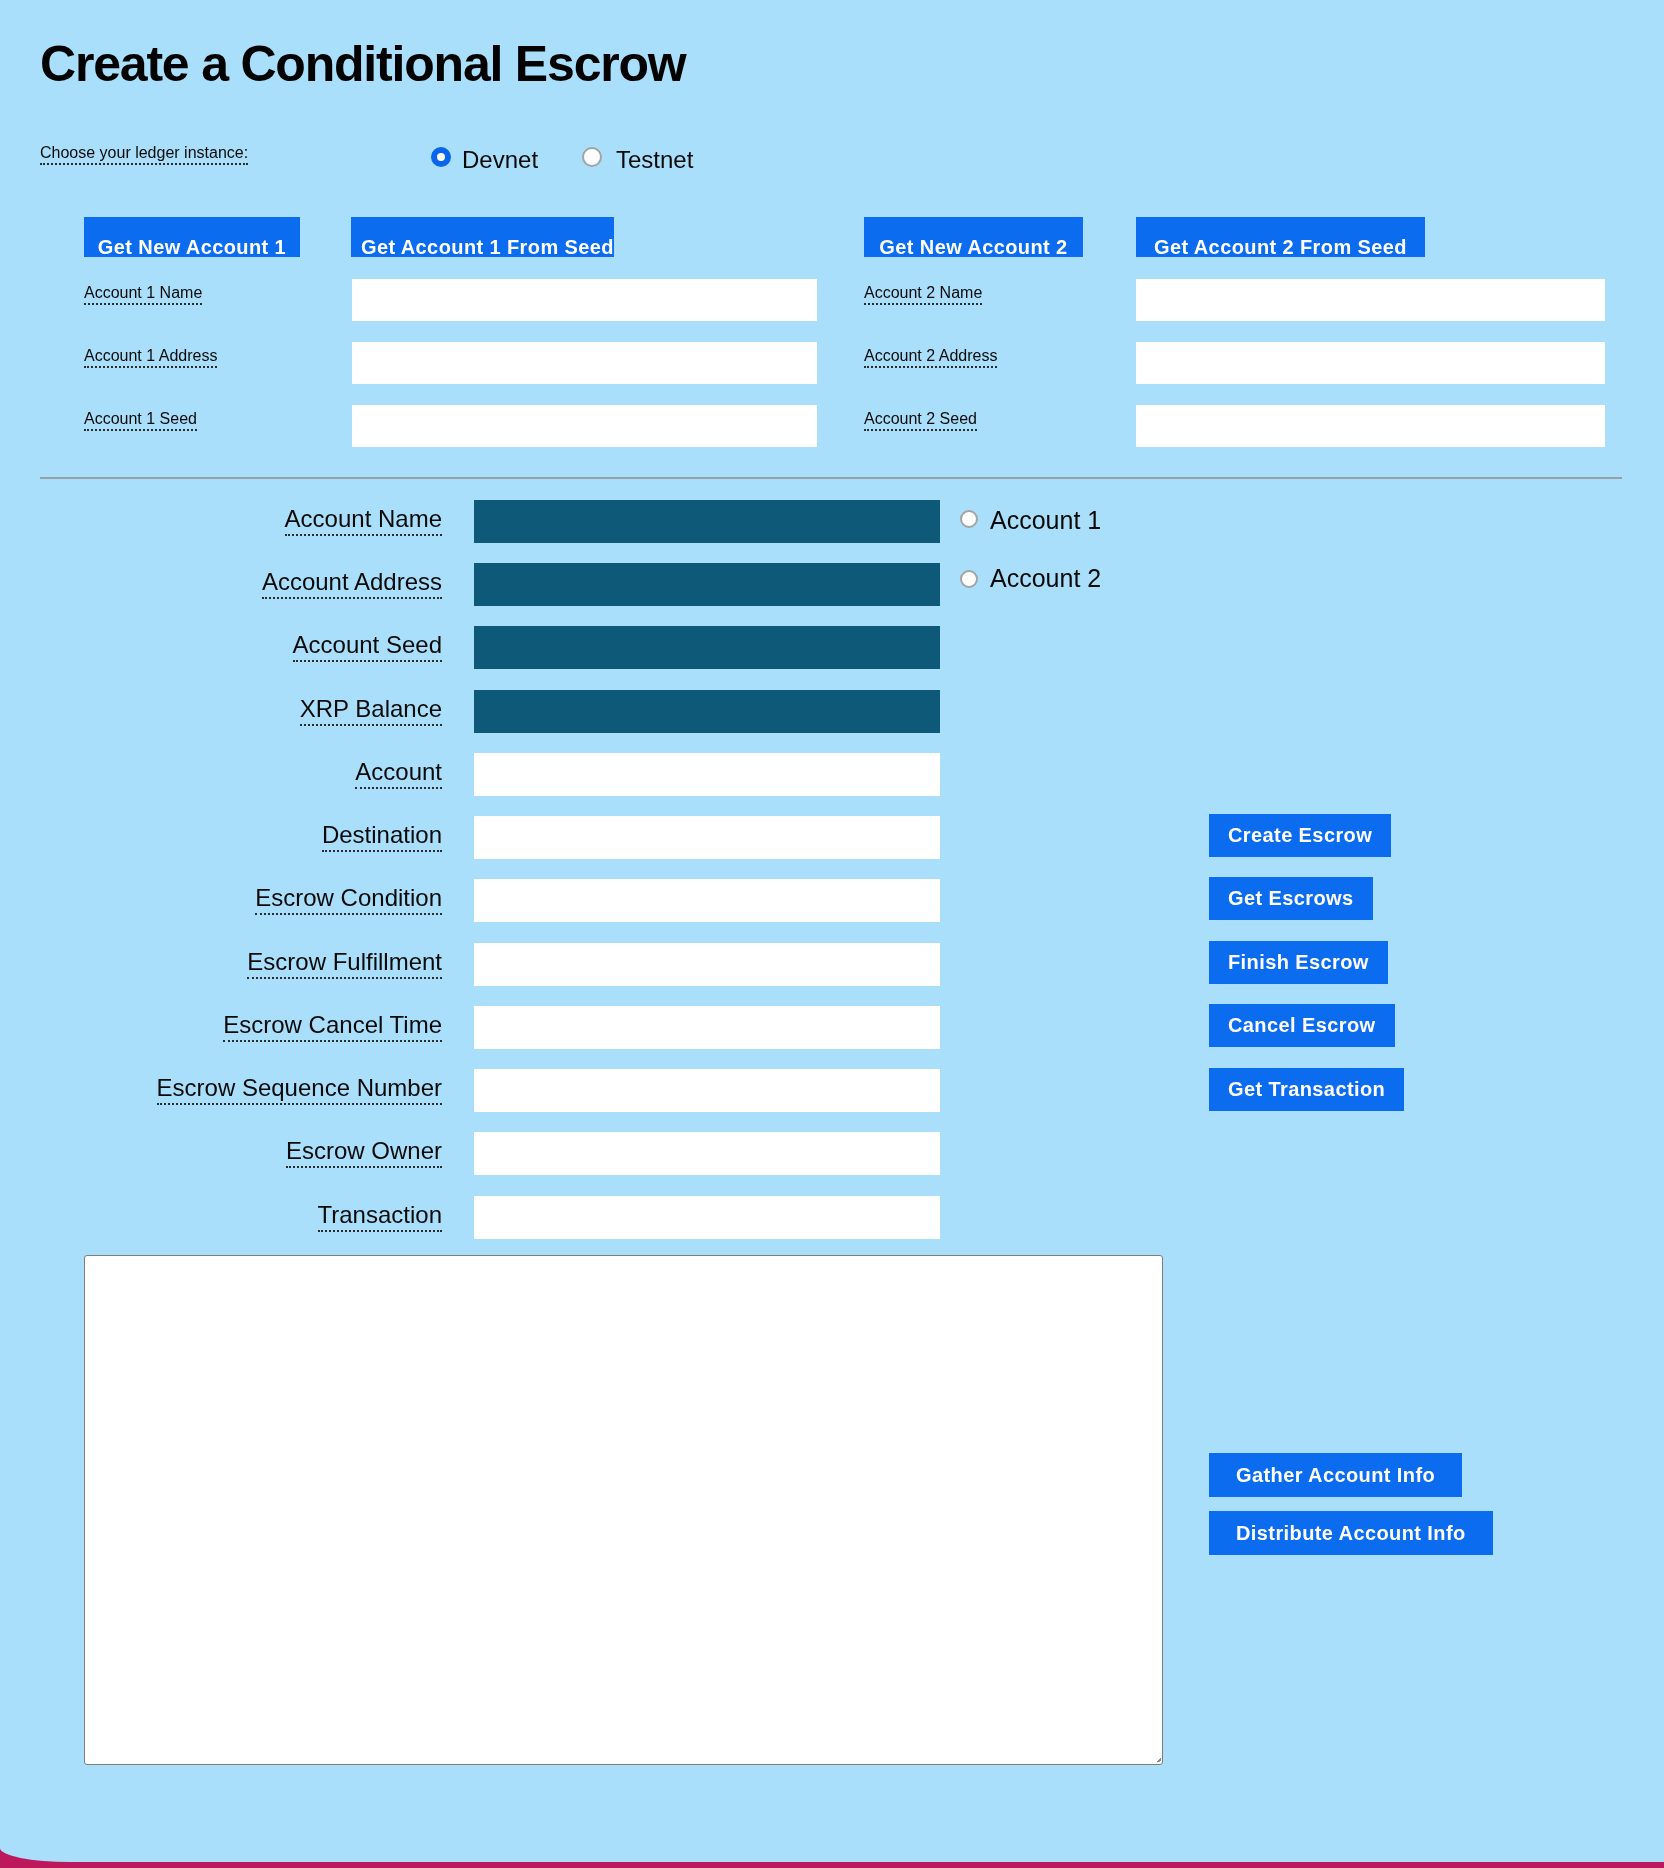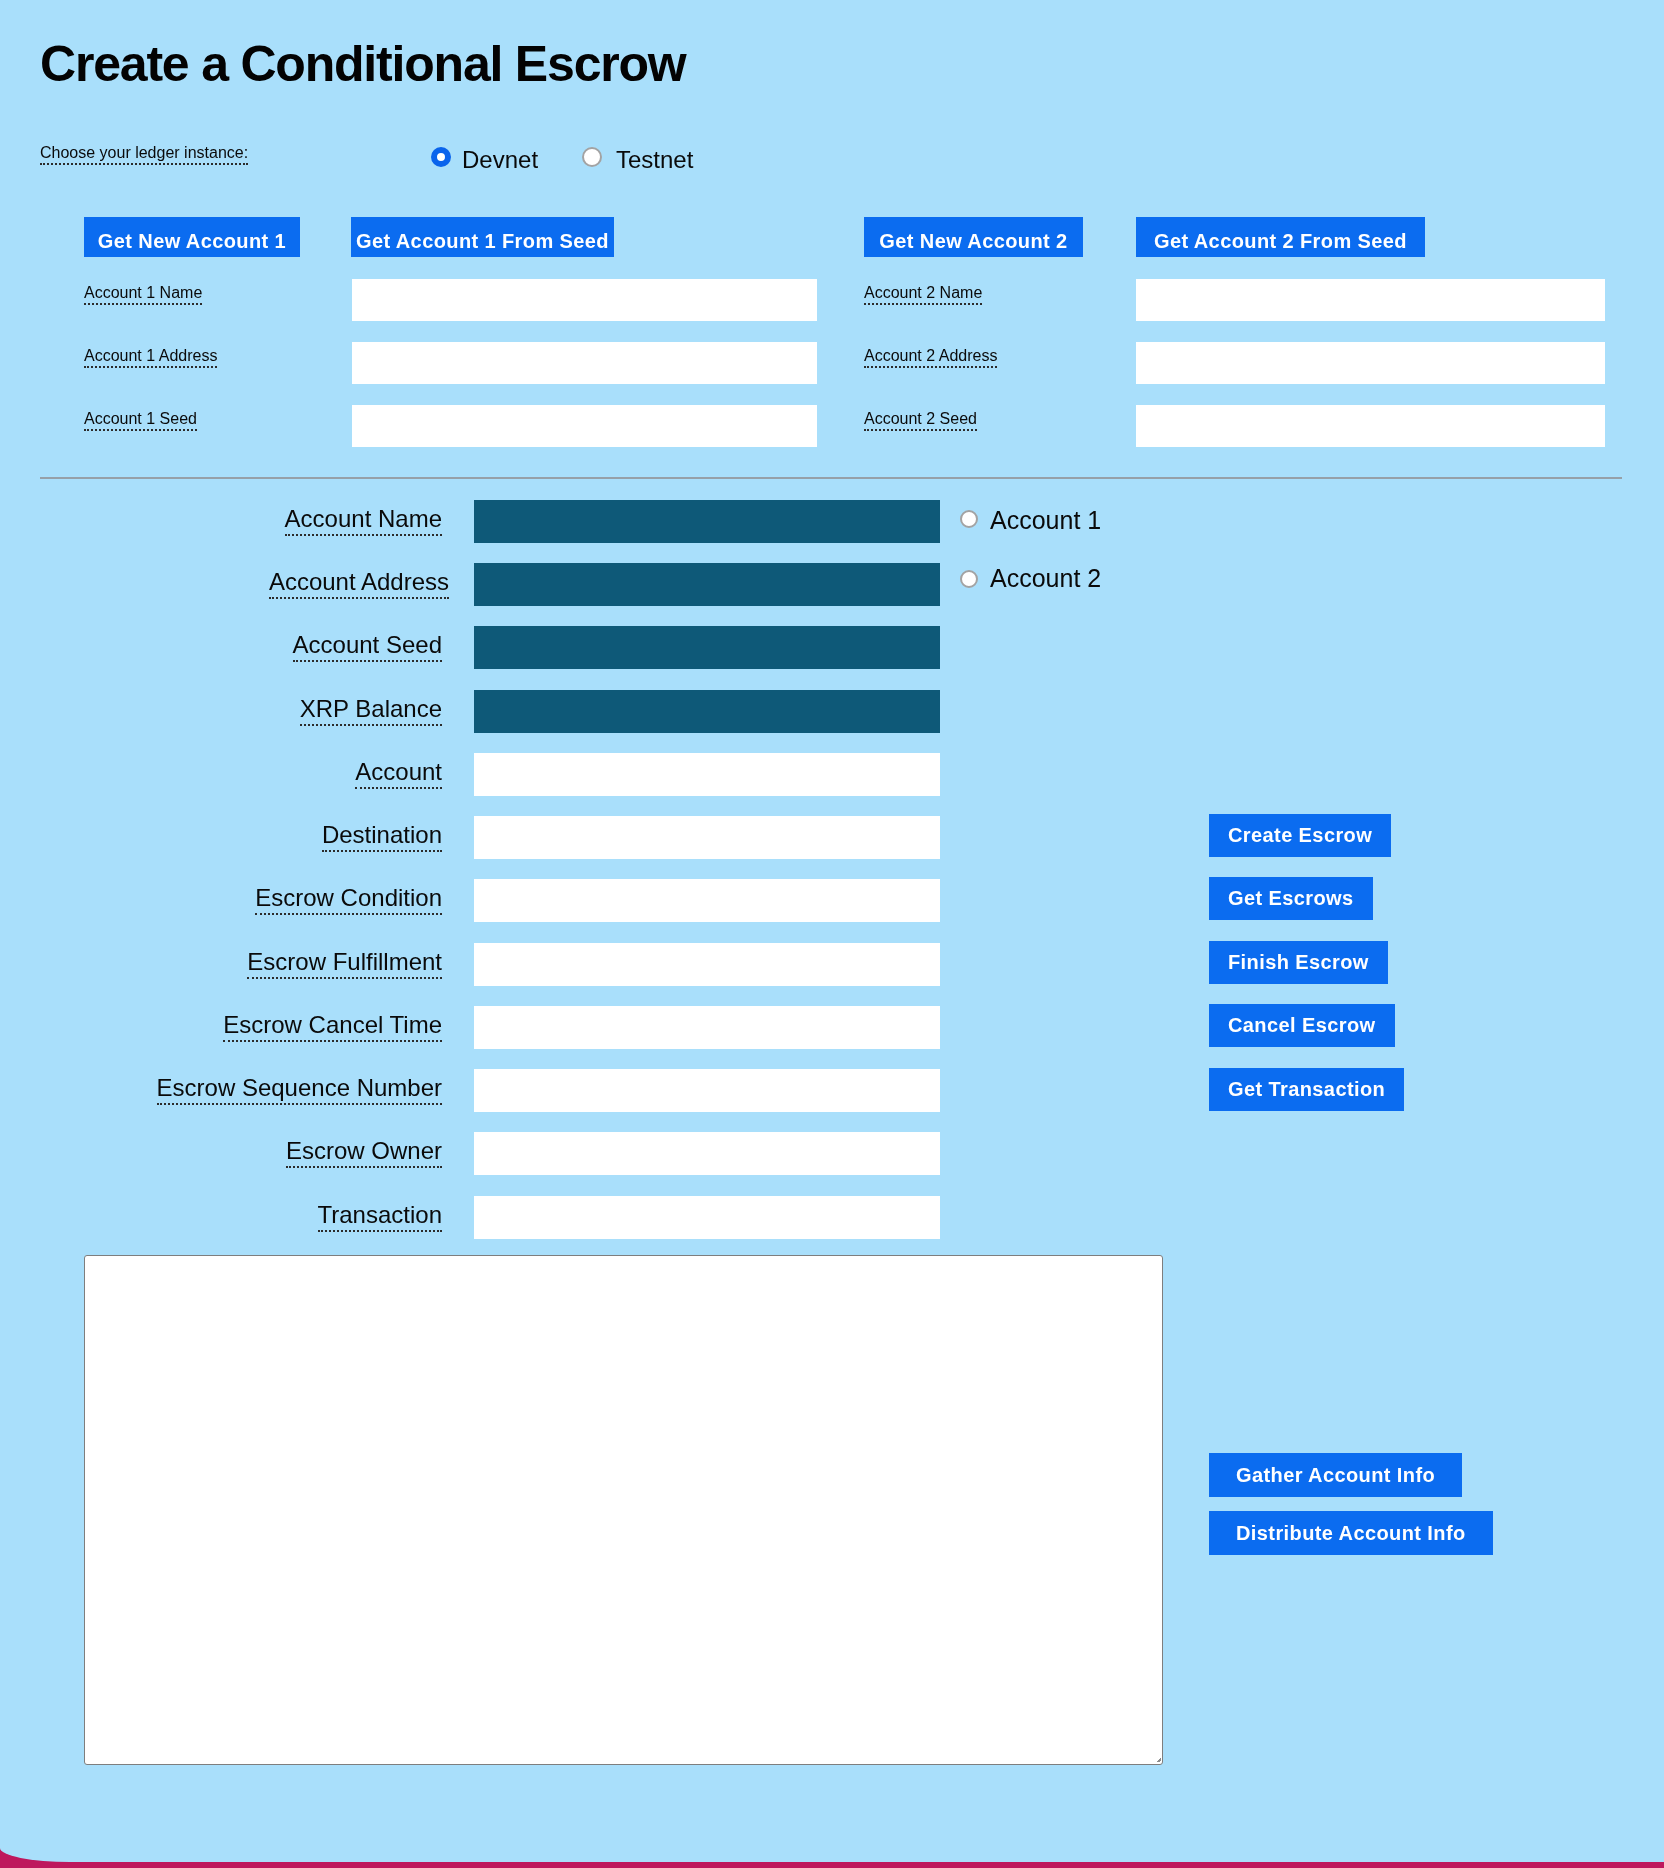--- a/index.html
+++ b/index.html
@@ -50,21 +50,21 @@
     position:absolute; font-size:24px; color:#0a0a0a; white-space:nowrap;
     cursor:default;
   }
 
   .btn {
     position:absolute; display:inline-block; box-sizing:border-box;
     background:#0b6cf0; color:#ffffff; border:none; cursor:pointer;
     font-family:"Liberation Sans", sans-serif; font-weight:600;
     letter-spacing:.4px; white-space:nowrap; text-align:center;
   }
-  .btn.rowA { height:40px; line-height:40px; font-size:20px; padding:4px; }
+  .btn.rowA { height:40px; line-height:40px; font-size:20px; padding:10px; }
   .btn.action { height:43px; line-height:43px; font-size:20px; padding:0 19px; }
   .btn.info { height:44px; line-height:44px; font-size:20px; padding:0 27px; }
 
   .inp {
     position:absolute; box-sizing:border-box; height:43px;
     background:#ffffff; border:none; outline:none;
     font-family:"Liberation Sans", sans-serif; font-size:22px; color:#111;
     padding:0 10px;
   }
   .inp.topA { height:42px; }
@@ -123,21 +123,21 @@
   <input class="inp topA" style="left: 1136px; top: 279px; width: 469px;" value="">
   <div class="lbl" style="left:864px; top:347px;"><span>Account 2 Address</span></div>
   <input class="inp topA" style="left: 1136px; top: 342px; width: 469px;" value="">
   <div class="lbl" style="left:864px; top:410px;"><span>Account 2 Seed</span></div>
   <input class="inp topA" style="left: 1136px; top: 405px; width: 469px;" value="">
 
   <div class="divider"></div>
 
   <div class="rlabel-wrap" style="top:505px;"><span>Account Name</span></div>
   <input class="inp teal" readonly="" style="left: 474px; top: 500px; width: 466px;" value="">
-  <div class="rlabel-wrap" style="top:568px;margin-left:7px;"><span>Account Address</span></div>
+  <div class="rlabel-wrap" style="top:568px;"><span>Account Address</span></div>
   <input class="inp teal" readonly="" style="left: 474px; top: 563px; width: 466px;" value="">
   <div class="rlabel-wrap" style="top:631px;"><span>Account Seed</span></div>
   <input class="inp teal" readonly="" style="left: 474px; top: 626px; width: 466px;" value="">
   <div class="rlabel-wrap" style="top:695px;"><span>XRP Balance</span></div>
   <input class="inp teal" readonly="" style="left: 474px; top: 690px; width: 466px;" value="">
 
   <div class="rlabel-wrap" style="top:758px;"><span>Account</span></div>
   <input class="inp" style="left: 474px; top: 753px; width: 466px;" value="">
   <div class="rlabel-wrap" style="top:821px;"><span>Destination</span></div>
   <input class="inp" style="left: 474px; top: 816px; width: 466px;" value="">

